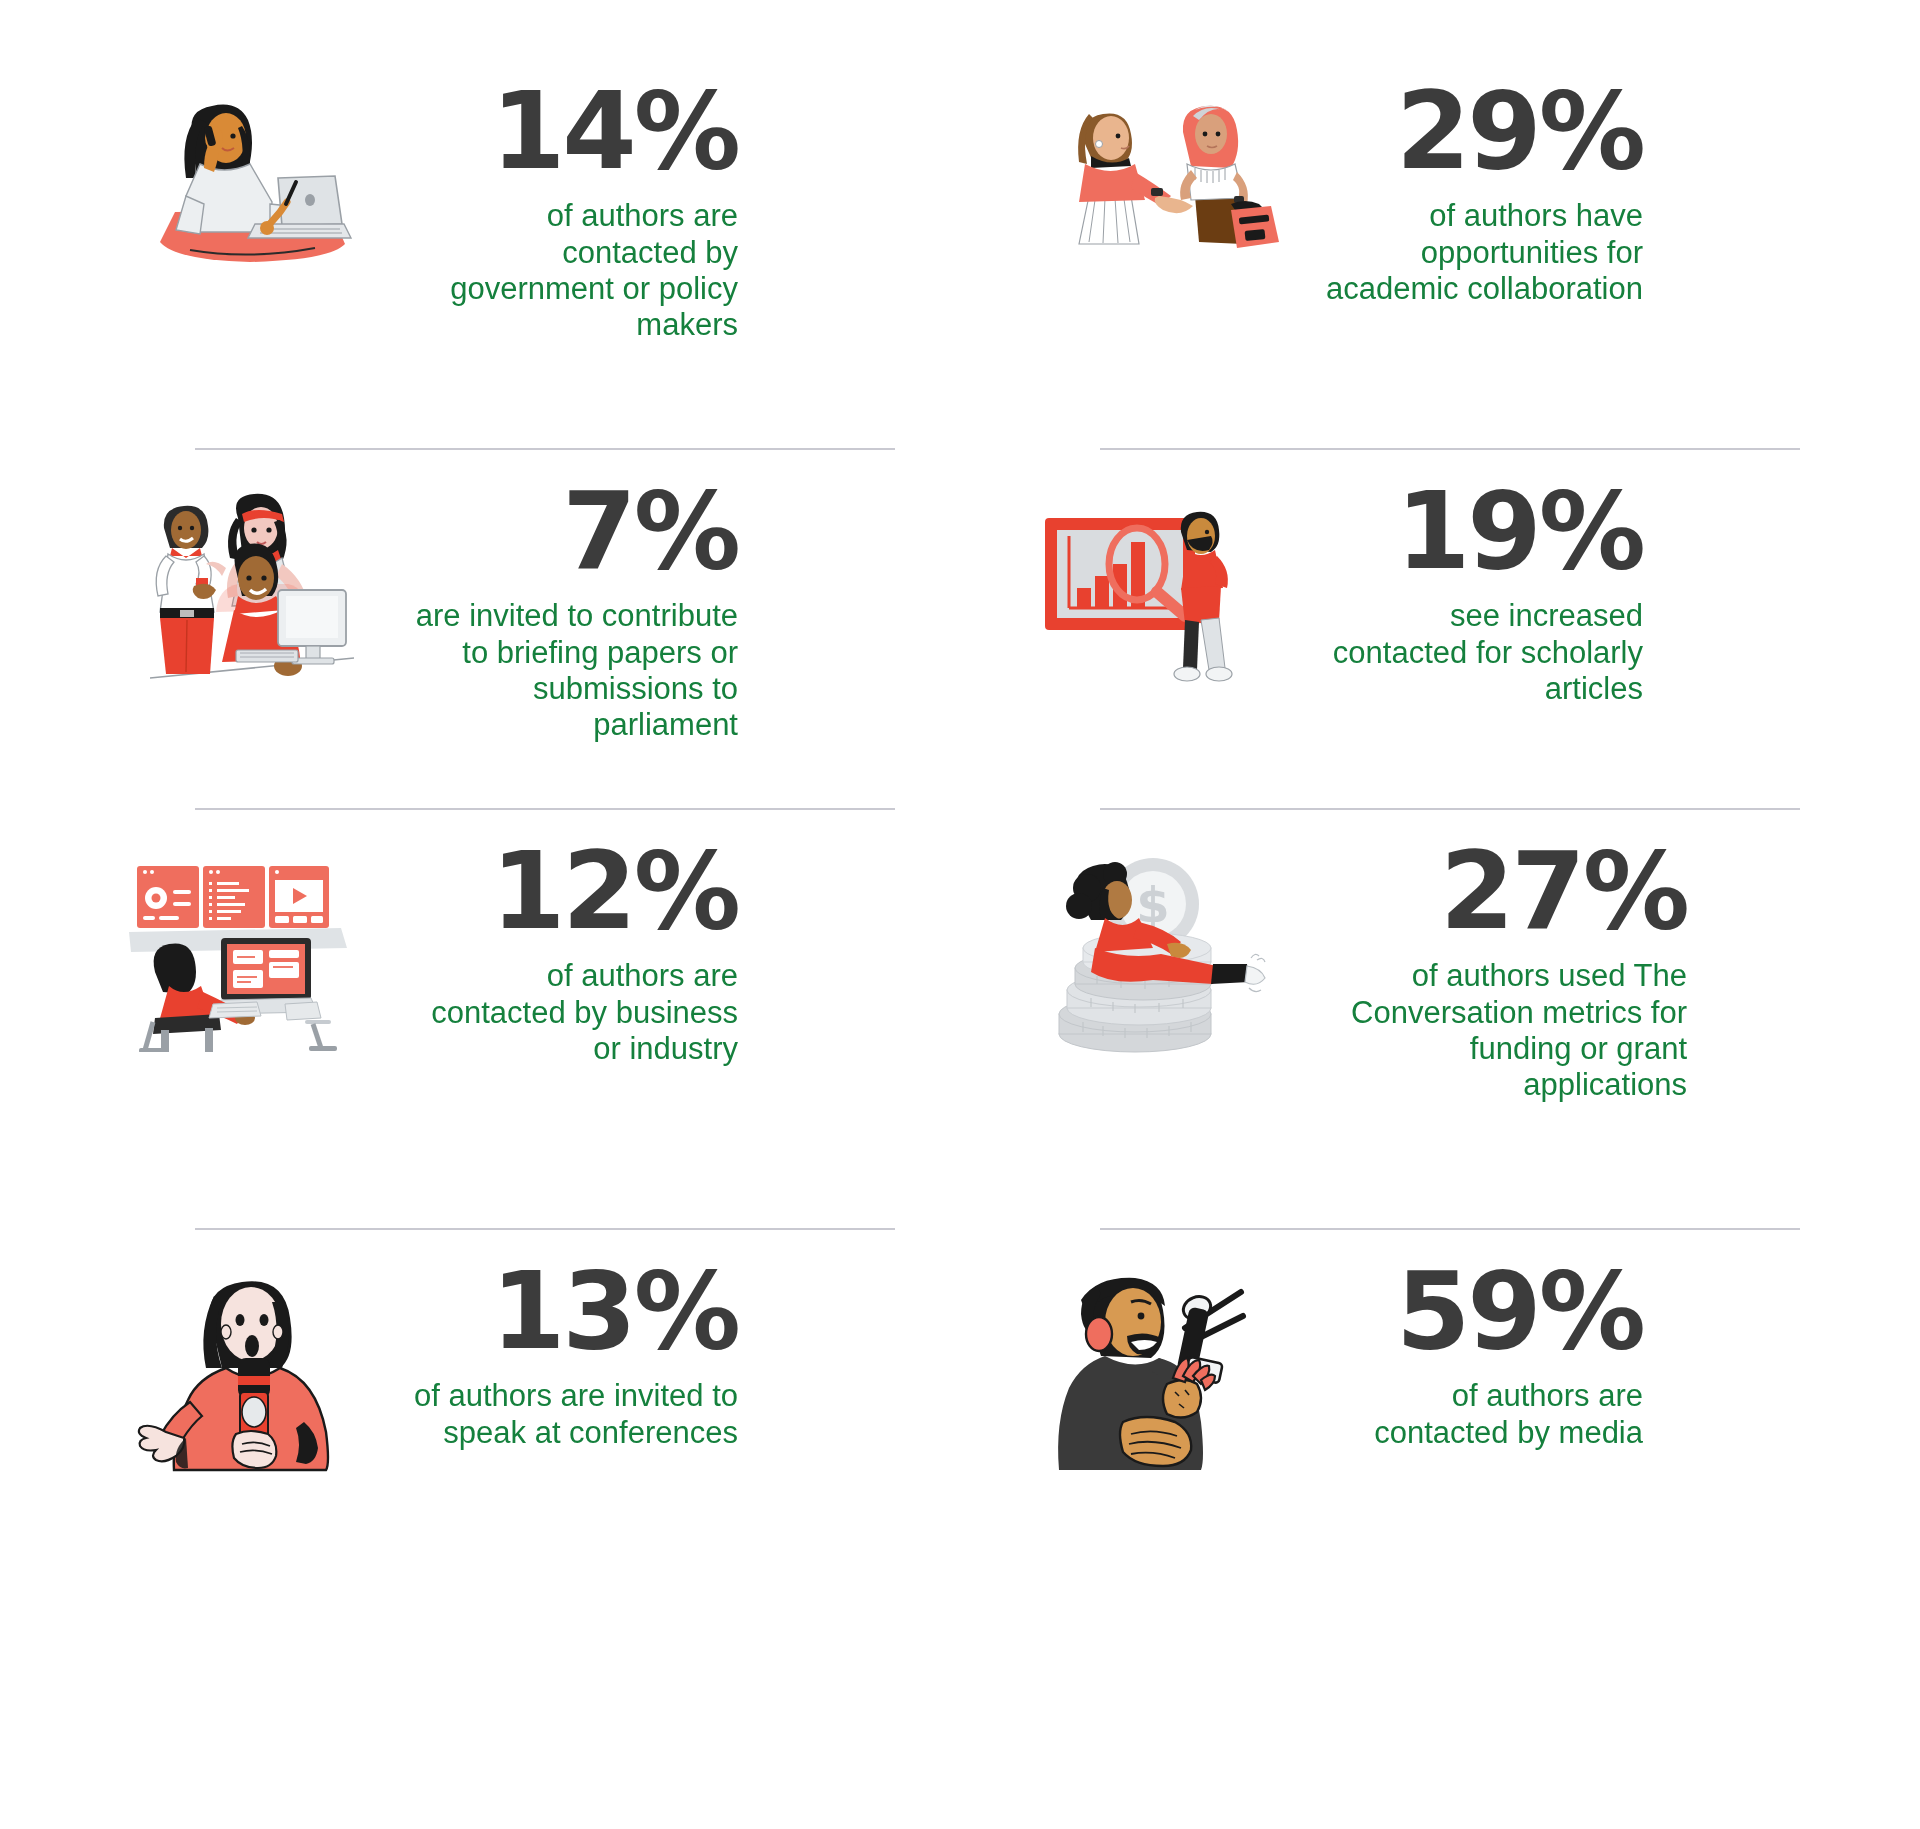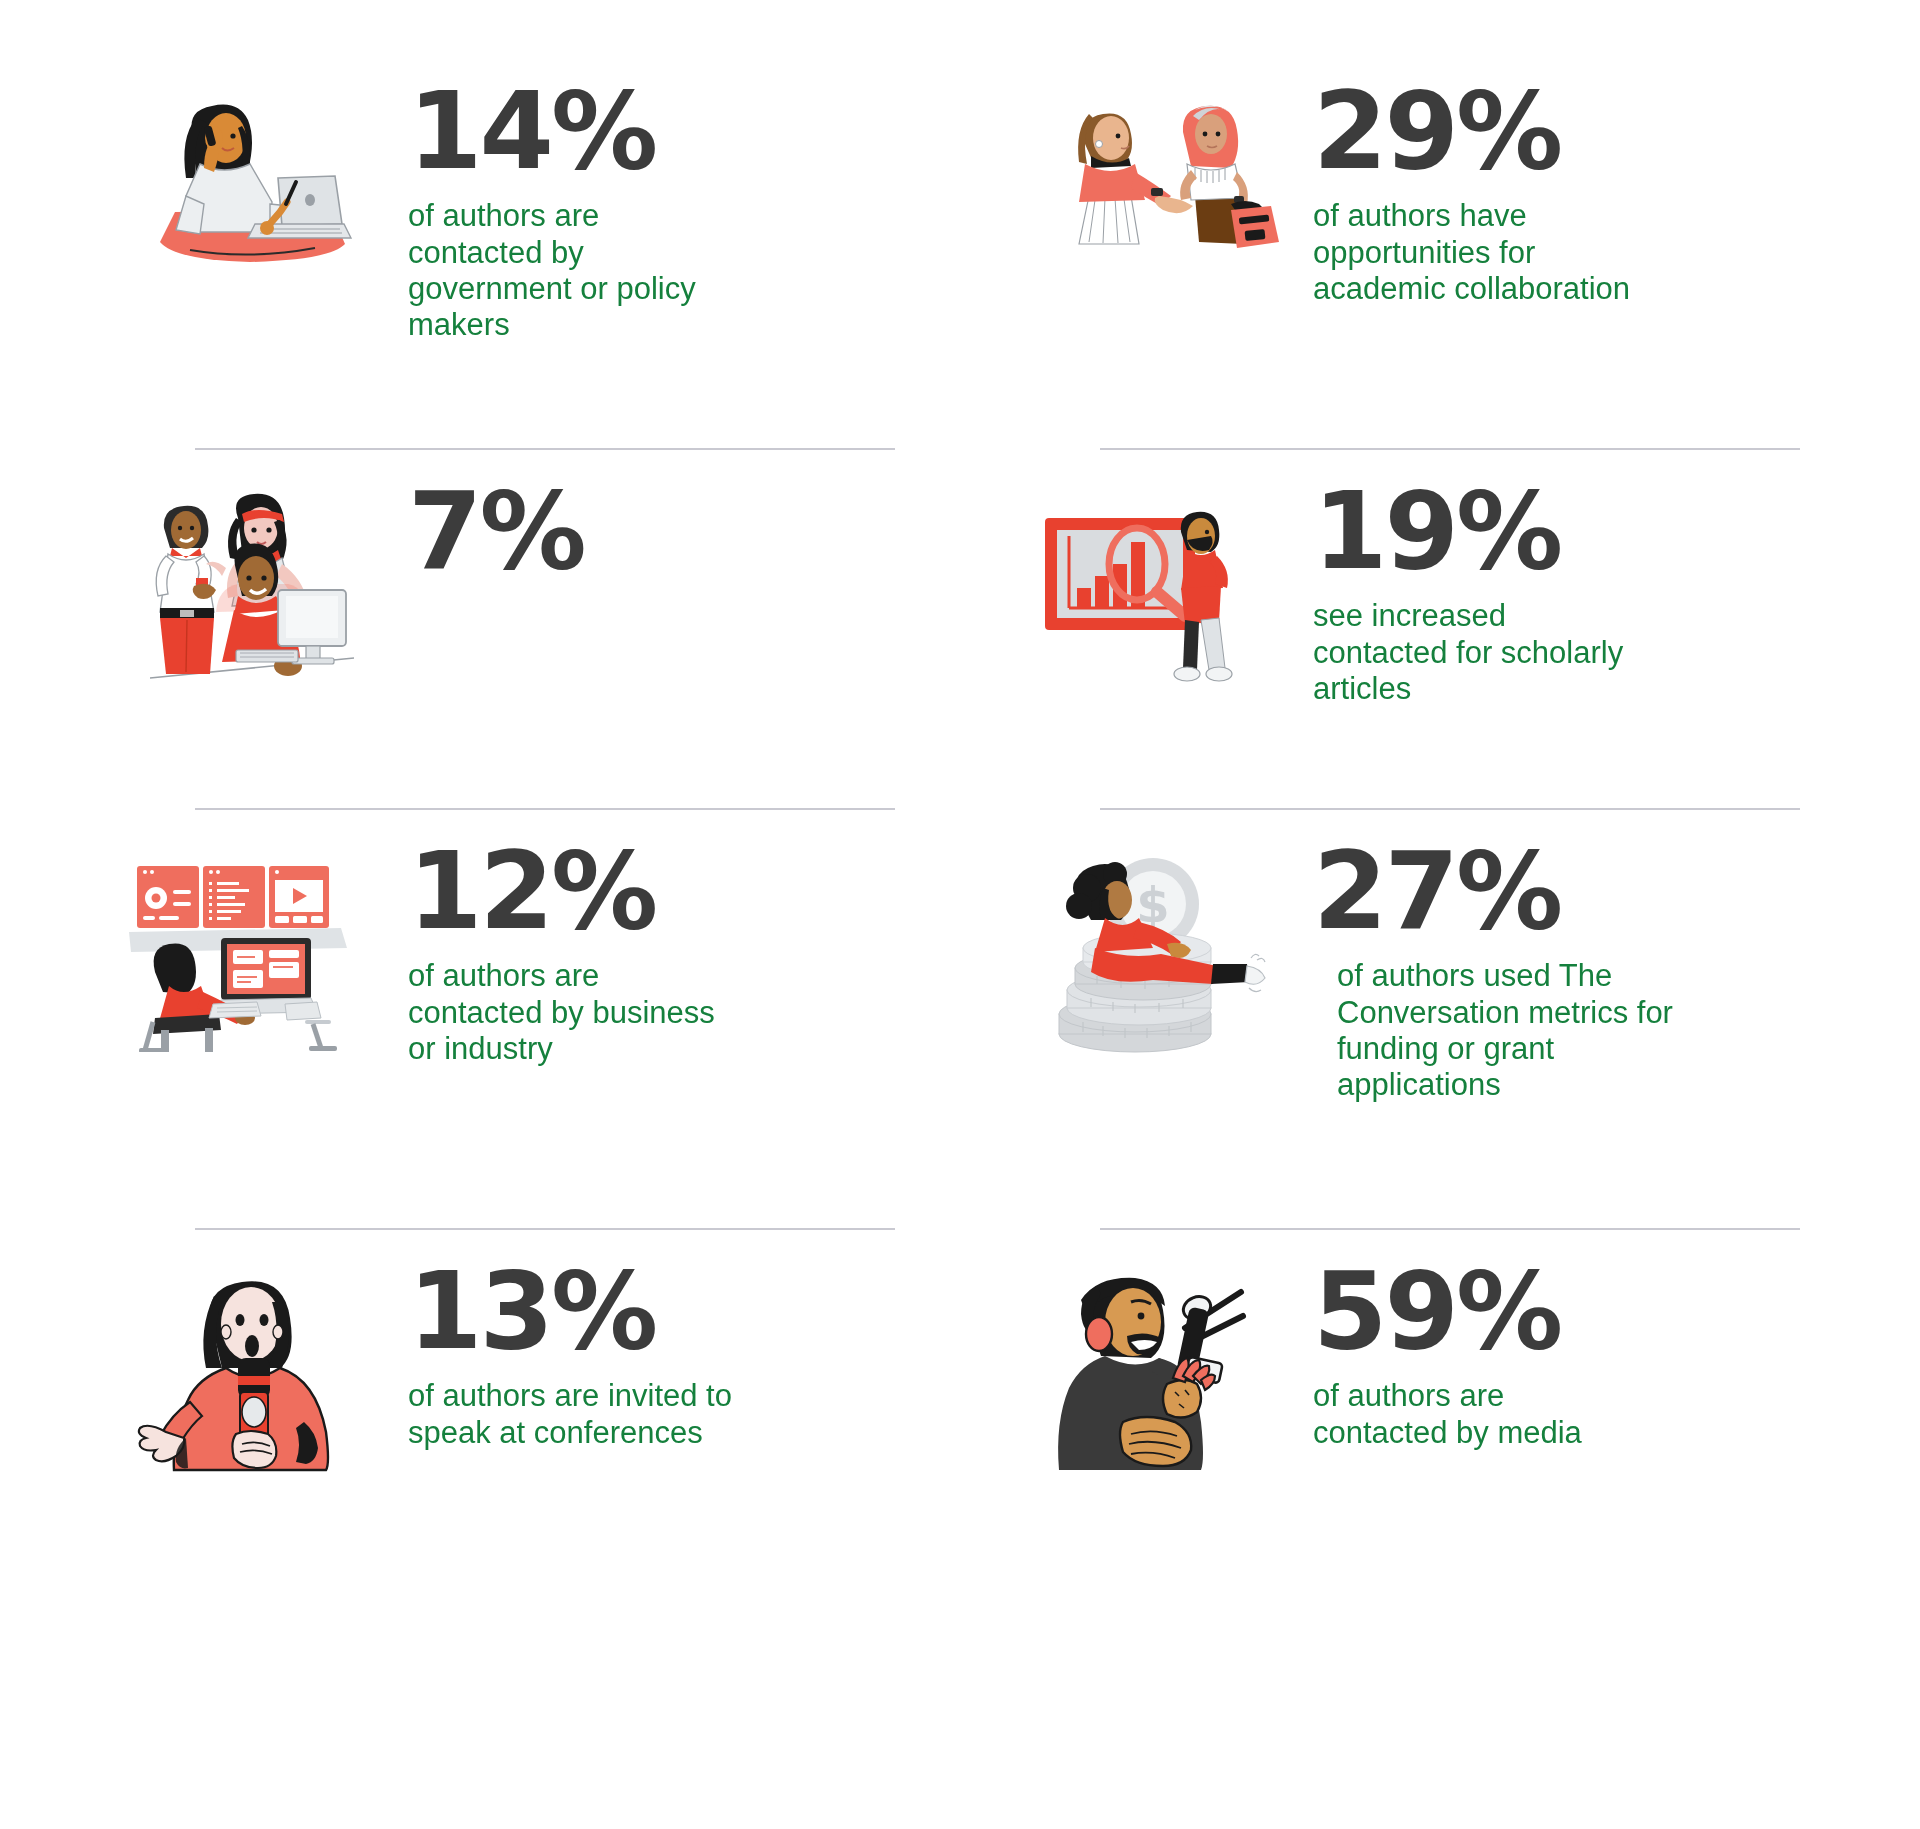--- a/index.html
+++ b/index.html
@@ -33,20 +33,21 @@
     grid-template-rows: 400px 360px 420px 340px;
     column-gap: 0px;
     padding-left: 110px;
     padding-top: 48px;
     box-sizing: border-box;
   }
   .cell {
     position: relative;
     box-sizing: border-box;
     padding-top: 26px;
+    text-align: right;
   }
   .cell .divider {
     position: absolute;
     top: 0px;
     left: 85px;
     right: 120px;
     height: 2px;
     background: #c9c9d1;
   }
 
@@ -265,20 +266,21 @@
             <rect x="162" y="166" width="42" height="6" rx="2" fill="#dfe3e6" stroke="#9aa0a6" stroke-width="1.2"></rect>
             <rect x="106" y="158" width="62" height="12" rx="2" fill="#dfe3e6" stroke="#9aa0a6" stroke-width="1.2"></rect>
             <g stroke="#9aa0a6" stroke-width="0.8">
               <line x1="110" y1="161" x2="164" y2="161"></line>
               <line x1="110" y1="165" x2="164" y2="165"></line>
             </g>
           </svg>
         </div>
         <div class="stat">
           <div class="pct">7%</div>
+          <div class="desc">are invited to contribute to briefing papers or submissions to parliament</div>
         </div>
       </div>
     </div>
 
     <div class="cell">
       <div class="divider"></div>
       <div class="row-inner">
         <div class="art">
           <svg width="250" height="200" viewBox="0 0 250 200">
             <rect x="10" y="26" width="150" height="112" rx="4" fill="#e8412f"></rect>

